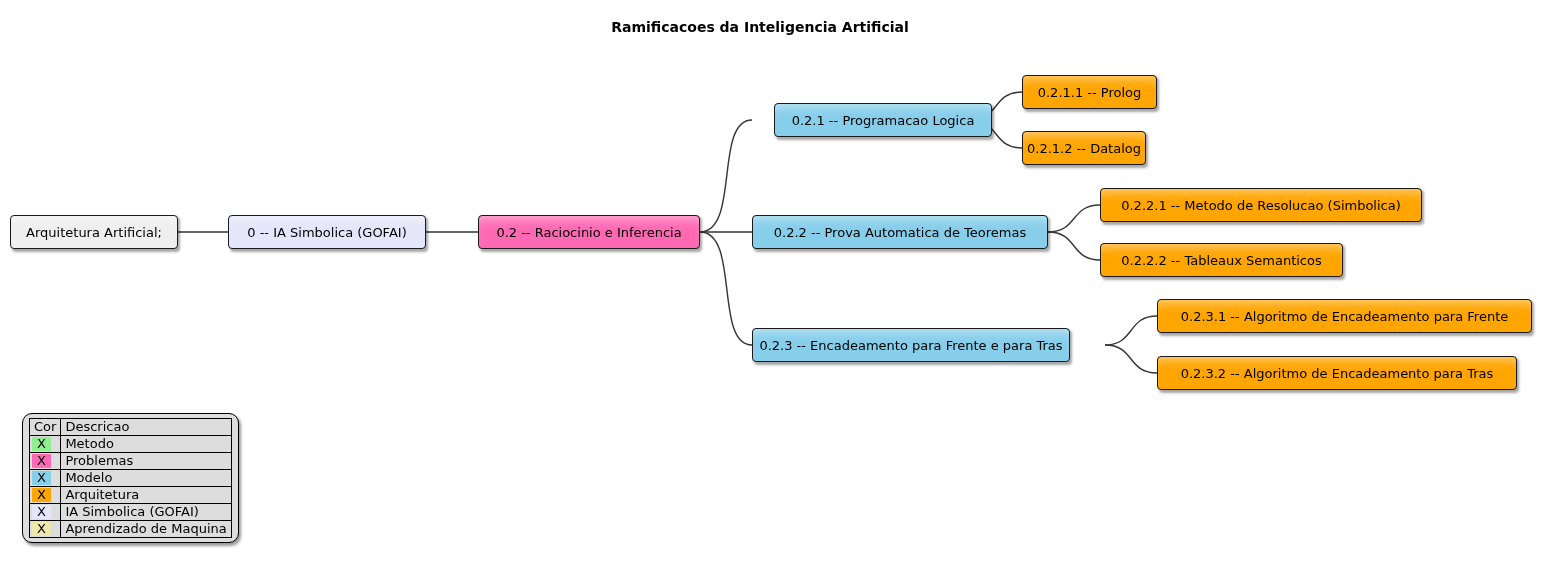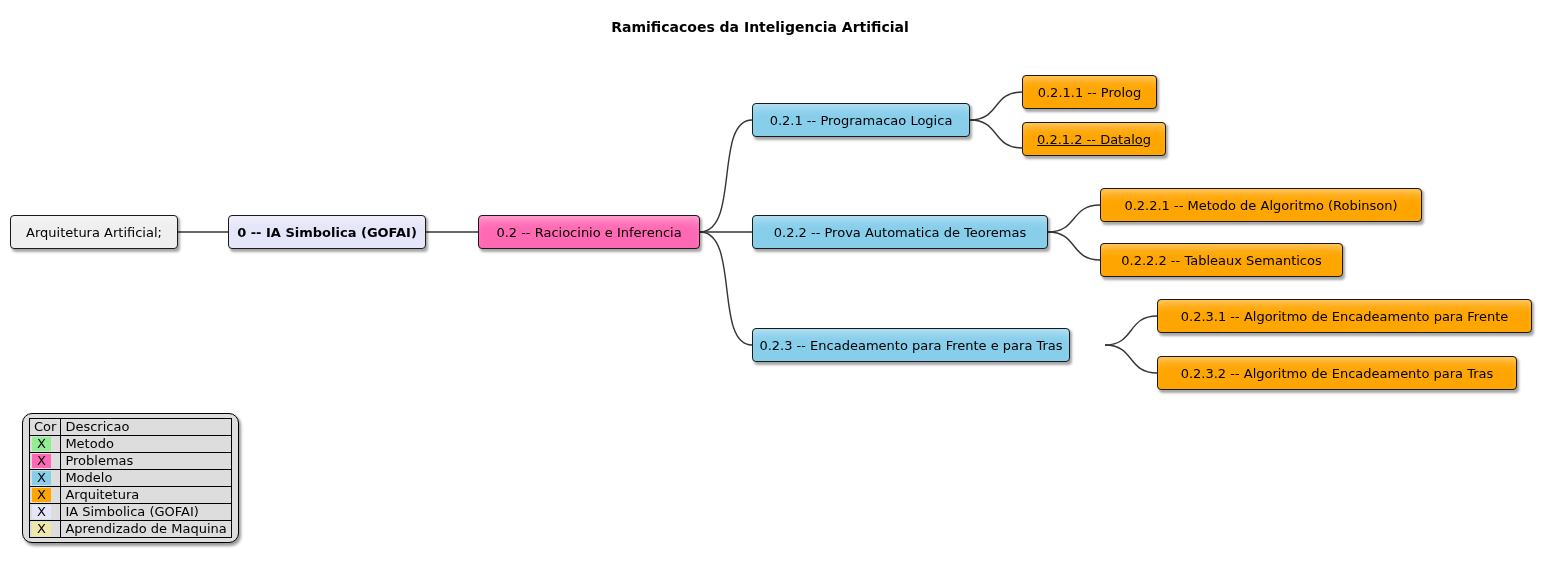--- a/index.html
+++ b/index.html
@@ -23,25 +23,25 @@
     white-space:nowrap;
     font-size:13px;color:#000;
     border:1.5px solid #1a1a1a;
     border-radius:4px;
     box-shadow:inset 0 10px 12px -8px rgba(255,255,255,.55), 2px 2.5px 2.5px rgba(0,0,0,.35);
     box-sizing:border-box;
     padding:0 8px;
   }
   
   #n-root   {left:10px;  top:215px; width:168px;}
-  #n-0      {left:228px; top:215px; width:198px;font-weight:bold;}
+  #n-0      {left:228px; top:215px; width:198px;}
   #n-02     {left:478px; top:215px; width:222px;}
   #n-021    {left:752px; top:103px; width:218px;}
   #n-0211   {left:1022px;top:75px;  width:135px;}
-  #n-0212   {left:1022px;top:122px; width:144px;text-decoration:underline;}
+  #n-0212   {left:1022px;top:131px; width:124px;}
   #n-022    {left:752px; top:215px; width:296px;}
   #n-0221   {left:1100px;top:188px; width:322px;}
   #n-0222   {left:1100px;top:243px; width:243px;}
   #n-023    {left:752px; top:328px; width:318px;}
   #n-0231   {left:1157px;top:299px; width:375px;}
   #n-0232   {left:1157px;top:356px; width:360px;}
   .node{height:34px;}
 
   
   .legend{
@@ -89,25 +89,25 @@
     <path d="M970,120 C1000,120 992,148 1022,148"></path>
     <path d="M1048,232 C1078,232 1070,205 1100,205"></path>
     <path d="M1048,232 C1078,232 1070,260 1100,260"></path>
     <path d="M1105,345 C1135,345 1127,316 1157,316"></path>
     <path d="M1105,345 C1135,345 1127,373 1157,373"></path>
   </svg>
 
   <div class="node" id="n-root" style="background-color: rgb(239, 239, 239);">Arquitetura Artificial;</div>
   <div class="node" id="n-0" style="background-color: rgb(230, 230, 250);">0 -- IA Simbolica (GOFAI)</div>
   <div class="node" id="n-02" style="background-color: rgb(255, 105, 180);">0.2 -- Raciocinio e Inferencia</div>
-  <div class="node" id="n-021" style="background-color: rgb(135, 206, 235);">0.2.1 -- Programacao Logica</div>
+  <div class="node" id="n-021" style="background-color: rgb(135, 206, 235); margin-left: 22px;">0.2.1 -- Programacao Logica</div>
   <div class="node" id="n-0211" style="background-color: rgb(255, 165, 0);">0.2.1.1 -- Prolog</div>
   <div class="node" id="n-0212" style="background-color: rgb(255, 165, 0);">0.2.1.2 -- Datalog</div>
   <div class="node" id="n-022" style="background-color: rgb(135, 206, 235);">0.2.2 -- Prova Automatica de Teoremas</div>
-  <div class="node" id="n-0221" style="background-color: rgb(255, 165, 0);">0.2.2.1 -- Metodo de Algoritmo (Robinson)</div>
+  <div class="node" id="n-0221" style="background-color: rgb(255, 165, 0);">0.2.2.1 -- Metodo de Resolucao (Simbolica)</div>
   <div class="node" id="n-0222" style="background-color: rgb(255, 165, 0);">0.2.2.2 -- Tableaux Semanticos</div>
   <div class="node" id="n-023" style="background-color: rgb(135, 206, 235);">0.2.3 -- Encadeamento para Frente e para Tras</div>
   <div class="node" id="n-0231" style="background-color: rgb(255, 165, 0);">0.2.3.1 -- Algoritmo de Encadeamento para Frente</div>
   <div class="node" id="n-0232" style="background-color: rgb(255, 165, 0);">0.2.3.2 -- Algoritmo de Encadeamento para Tras</div>
 
   <div class="legend">
     <table>
       <tbody>
         <tr>
           <th>Cor</th>

